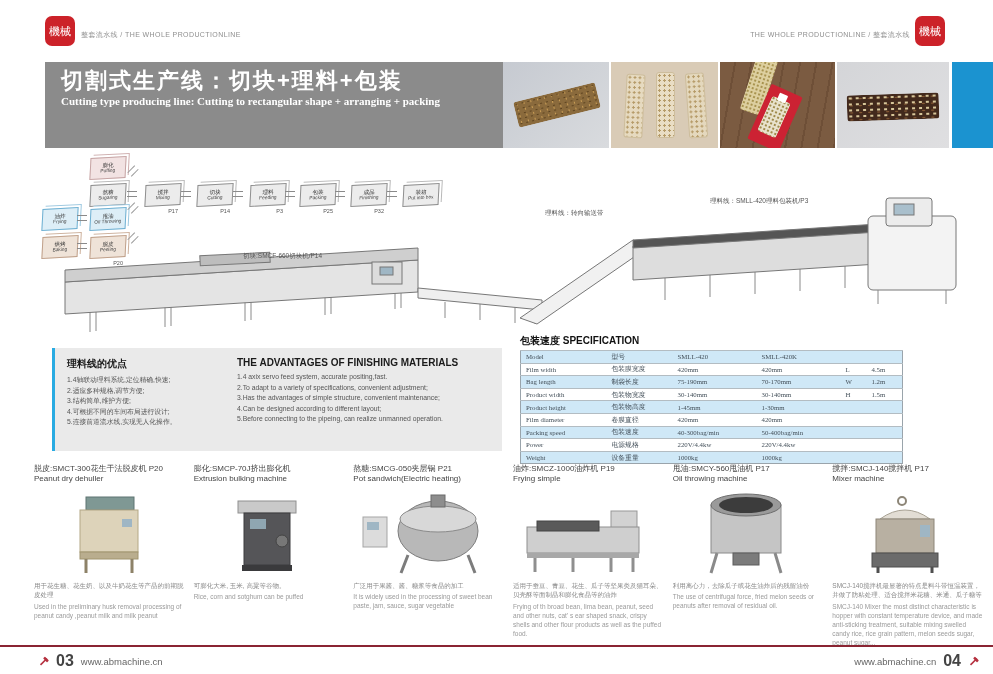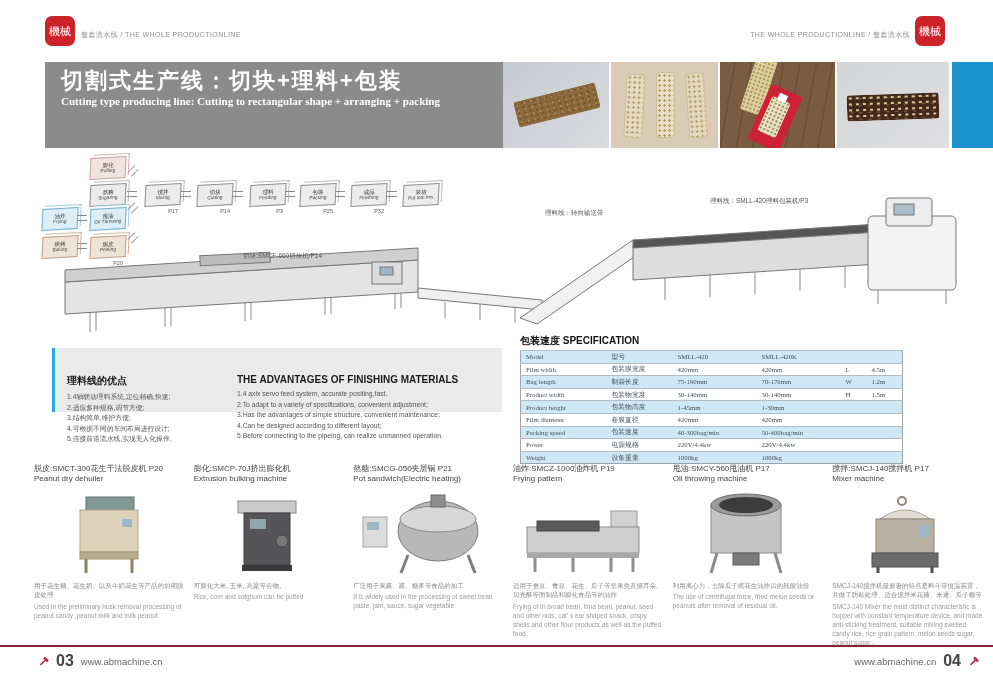--- a/index.html
+++ b/index.html
@@ -29,22 +29,22 @@
   .c-blue{border-color:#6fb0d2;background:#ddeef7;box-shadow:2px -2px 0 0 #ffffff,3px -3px 0 0 #9cc8e0;}
   .c-tan{border-color:#c0a18b;background:#efe3d8;box-shadow:2px -2px 0 0 #ffffff,3px -3px 0 0 #cdb19c;}
   .c-pink{border-color:#c6a5a5;background:#f2e3e3;box-shadow:2px -2px 0 0 #ffffff,3px -3px 0 0 #cfafaf;}
   .fcn{font-size:5.5px;color:#333;line-height:1.15;}
   .fen{font-size:4.8px;color:#444;line-height:1.15;white-space:nowrap;}
   .fpage{text-align:right;font-size:5.5px;color:#555;margin-top:2px;padding-right:1px;}
   .eq{position:absolute;width:10px;height:4px;border-top:1px solid #8a8a8a;border-bottom:1px solid #8a8a8a;}
   .dsl{position:absolute;width:10px;height:4px;border-top:1px solid #9a9a9a;border-bottom:1px solid #9a9a9a;transform:rotate(-45deg);}
   .dlabel{position:absolute;font-size:6.5px;color:#555;white-space:nowrap;}
   
-  .adv{position:absolute;left:52px;top:348px;width:450px;height:64px;background:#eaeaea;
-       border-left:3px solid #29abe2;box-sizing:border-box;padding:26px 10px 0 12px;display:flex;}
+  .adv{position:absolute;left:52px;top:348px;width:450px;height:103px;background:#eaeaea;
+       border-left:3px solid #29abe2;box-sizing:border-box;padding:9px 10px 0 12px;display:flex;}
   .advcol-cn{width:170px;}
   .advcol-en{flex:1;}
   .advtitle{font-size:10px;font-weight:bold;color:#1a1a1a;margin-bottom:4px;}
   .advitem{font-size:6.8px;color:#555;line-height:1.55;}
   
   .spectitle{position:absolute;left:520px;top:334px;font-size:10px;font-weight:bold;color:#111;}
   table.spec{position:absolute;left:520px;top:350px;border-collapse:collapse;table-layout:fixed;
              font-family:"Liberation Serif",serif;font-size:6.8px;color:#44505a;
              border:1px solid #9aa4ab;}
   table.spec td{height:11.6px;padding:0 5px;border-top:1px solid #b3bcc2;white-space:nowrap;overflow:hidden;}
@@ -374,21 +374,21 @@
           <rect x="78" y="6" width="14" height="12" fill="#8d8d8d" stroke="#6a6a6a"></rect>
           <path d="M55 66 L48 84 M115 66 L122 84" stroke="#7c7c7c" stroke-width="3" fill="none"></path>
         </svg>
       </div>
       <div class="mdesc-cn">广泛用于果酱、酱、糖浆等食品的加工</div>
       <div class="mdesc-en">It is widely used in the processing of sweet bean paste, jam, sauce, sugar vegetable</div>
     </div>
 
     <div class="mcol">
       <div class="mcap1">油炸:SMCZ-1000油炸机 P19</div>
-      <div class="mcap2">Frying pattern</div>
+      <div class="mcap2">Frying simple</div>
       <div class="mphoto">
         <svg width="145" height="88" viewBox="0 0 145 88">
           <rect x="98" y="22" width="26" height="20" fill="#d2d2d2" stroke="#979797"></rect>
           <rect x="14" y="38" width="112" height="26" fill="#cfcfcf" stroke="#8f8f8f"></rect>
           <rect x="24" y="32" width="62" height="10" fill="#5a5a5a" stroke="#454545"></rect>
           <rect x="14" y="64" width="112" height="5" fill="#a8a8a8"></rect>
           <path d="M22 69 v14 M60 69 v14 M98 69 v14 M120 69 v14" stroke="#8f8f8f" stroke-width="3" fill="none"></path>
         </svg>
       </div>
       <div class="mdesc-cn">适用于蚕豆、青豆、花生、瓜子等坚果类及猫耳朵、贝壳酥等面制品和膨化食品等的油炸</div>

